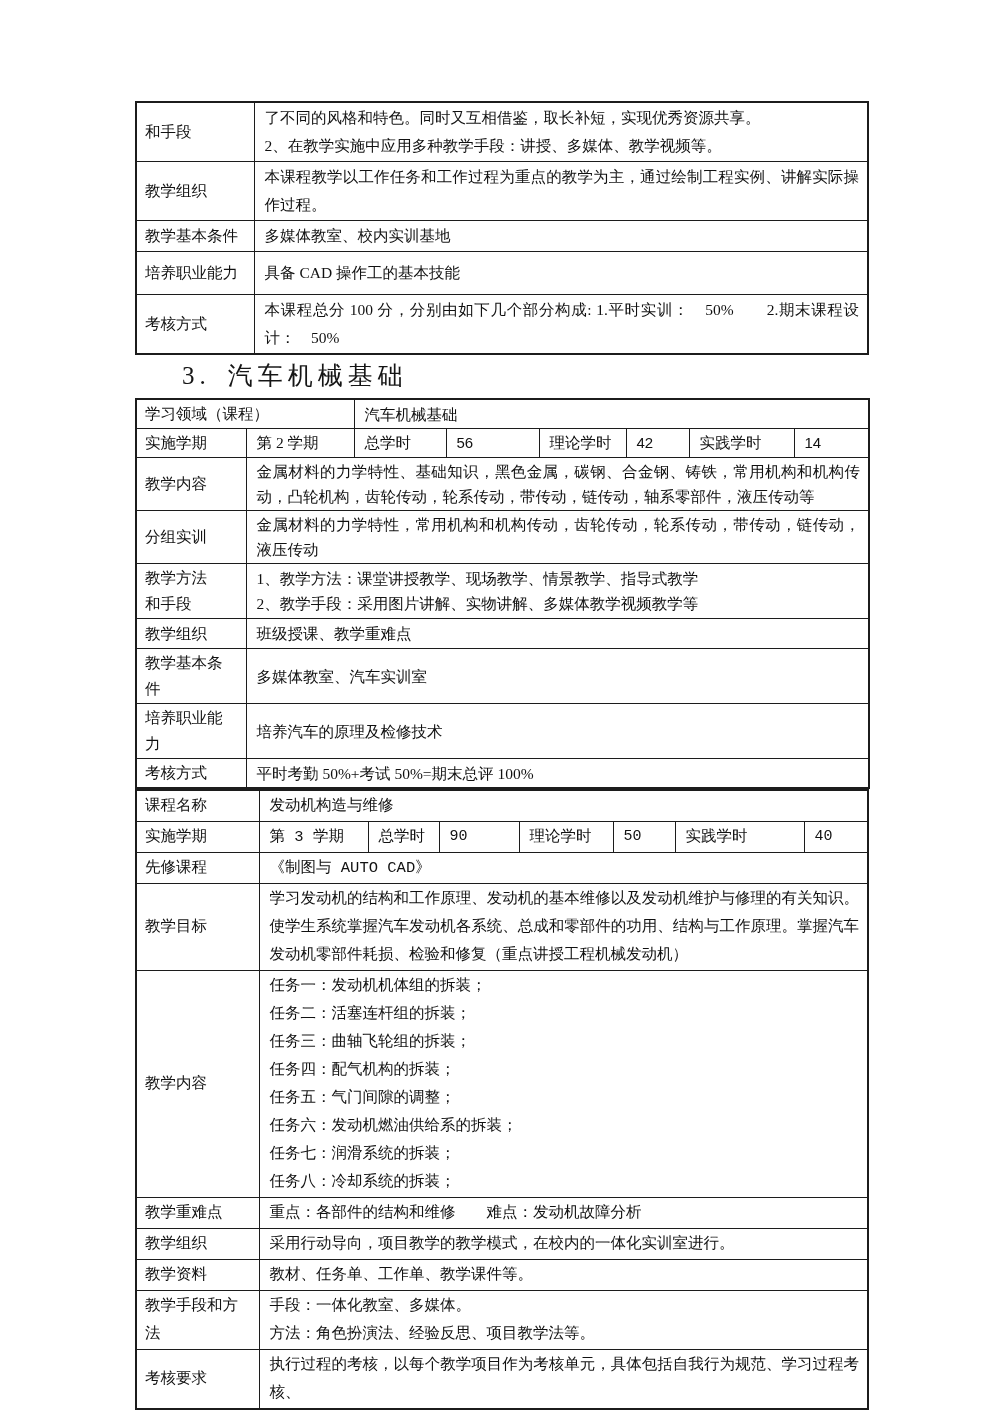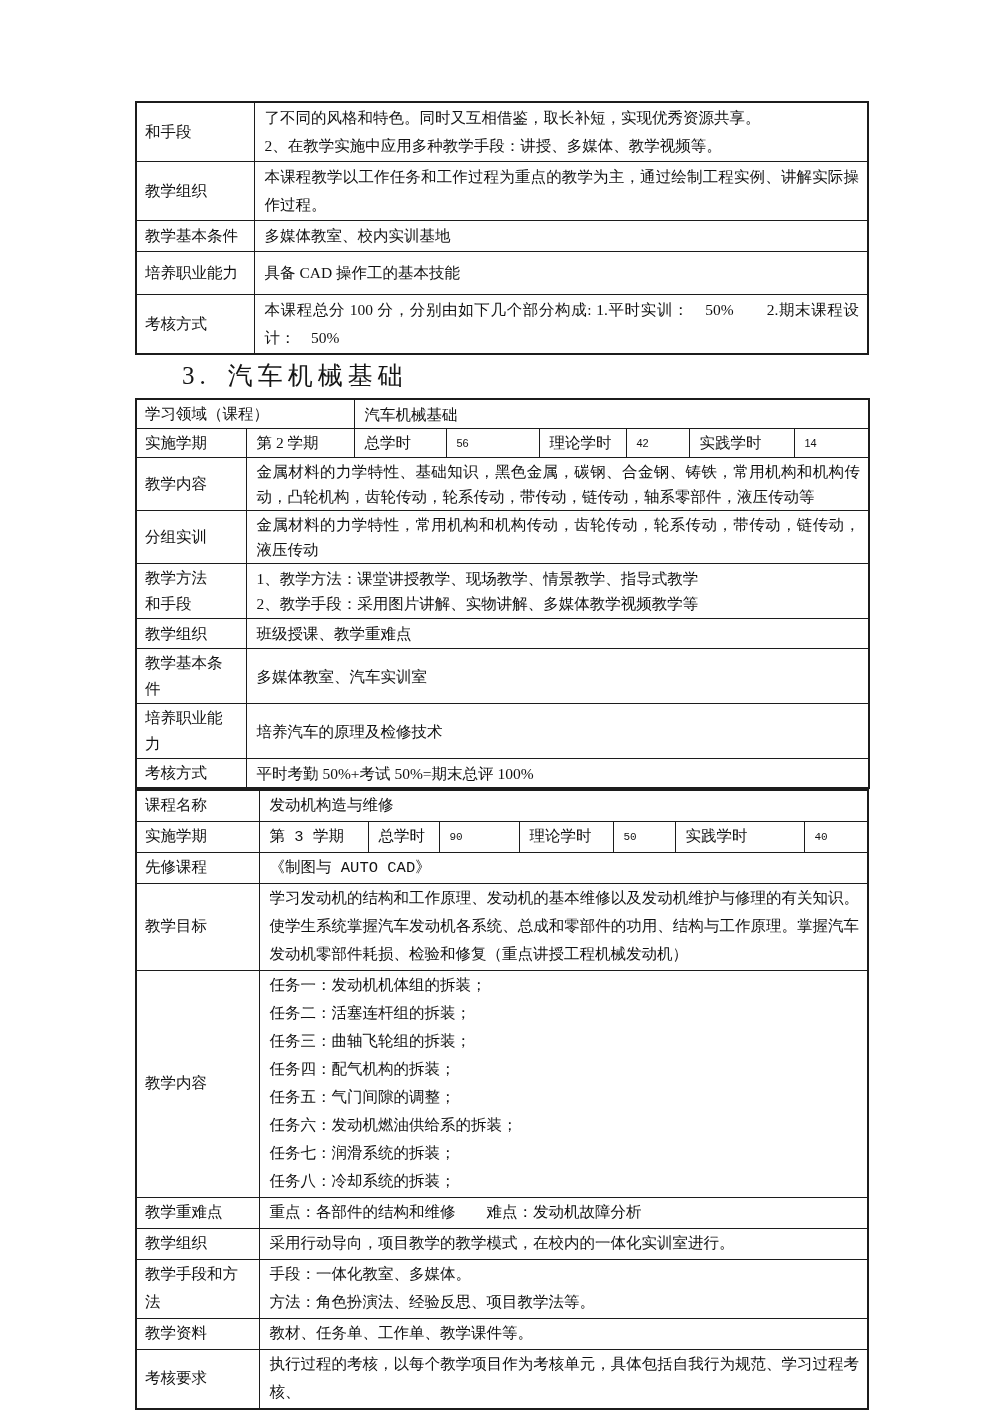--- a/index.html
+++ b/index.html
@@ -27,21 +27,21 @@
     padding: 1px 8px 1px 10px;
     overflow: hidden;
   }
   td.label {
     padding-left: 8px;
     white-space: pre-line;
   }
   td.content { text-align: justify; }
   td.num {
     font-family: "Liberation Sans", "DejaVu Sans", sans-serif;
-    font-size: 11px;
+    font-size: 15px;
   }
   .lh23 { line-height: 23.4px; }
   .lh25 { line-height: 25px; }
   .lh29 { line-height: 29px; }
   .t1 td { line-height: 28px; }
   .t2 td.content { line-height: 25px; }
   .t3 td { line-height: 28px; font-family: Liberation Mono, monospace; }
 
   .section-heading {
     font-size: 25px;
@@ -203,31 +203,31 @@
       </td>
     </tr>
     <tr style="height:25px">
       <td class="label">教学重难点</td>
       <td class="content" colspan="7">重点：各部件的结构和维修　　难点：发动机故障分析</td>
     </tr>
     <tr style="height:28px">
       <td class="label">教学组织</td>
       <td class="content" colspan="7">采用行动导向，项目教学的教学模式，在校内的一体化实训室进行。</td>
     </tr>
+    <tr style="height:27px">
+      <td class="label">教学资料</td>
+      <td class="content" colspan="7">教材、任务单、工作单、教学课件等。</td>
+    </tr>
     <tr style="height:50px">
       <td class="label">教学手段和方法</td>
       <td class="content lh25" colspan="7">
         <div>手段：一体化教室、多媒体。</div>
         <div>方法：角色扮演法、经验反思、项目教学法等。</div>
       </td>
     </tr>
-    <tr style="height:27px">
-      <td class="label">教学资料</td>
-      <td class="content" colspan="7">教材、任务单、工作单、教学课件等。</td>
-    </tr>
     <tr style="height:28px">
       <td class="label">考核要求</td>
       <td class="content" colspan="7">执行过程的考核，以每个教学项目作为考核单元，具体包括自我行为规范、学习过程考核、</td>
     </tr>
   </tbody>
     </table>
 
 </div>
 
 </body></html>

